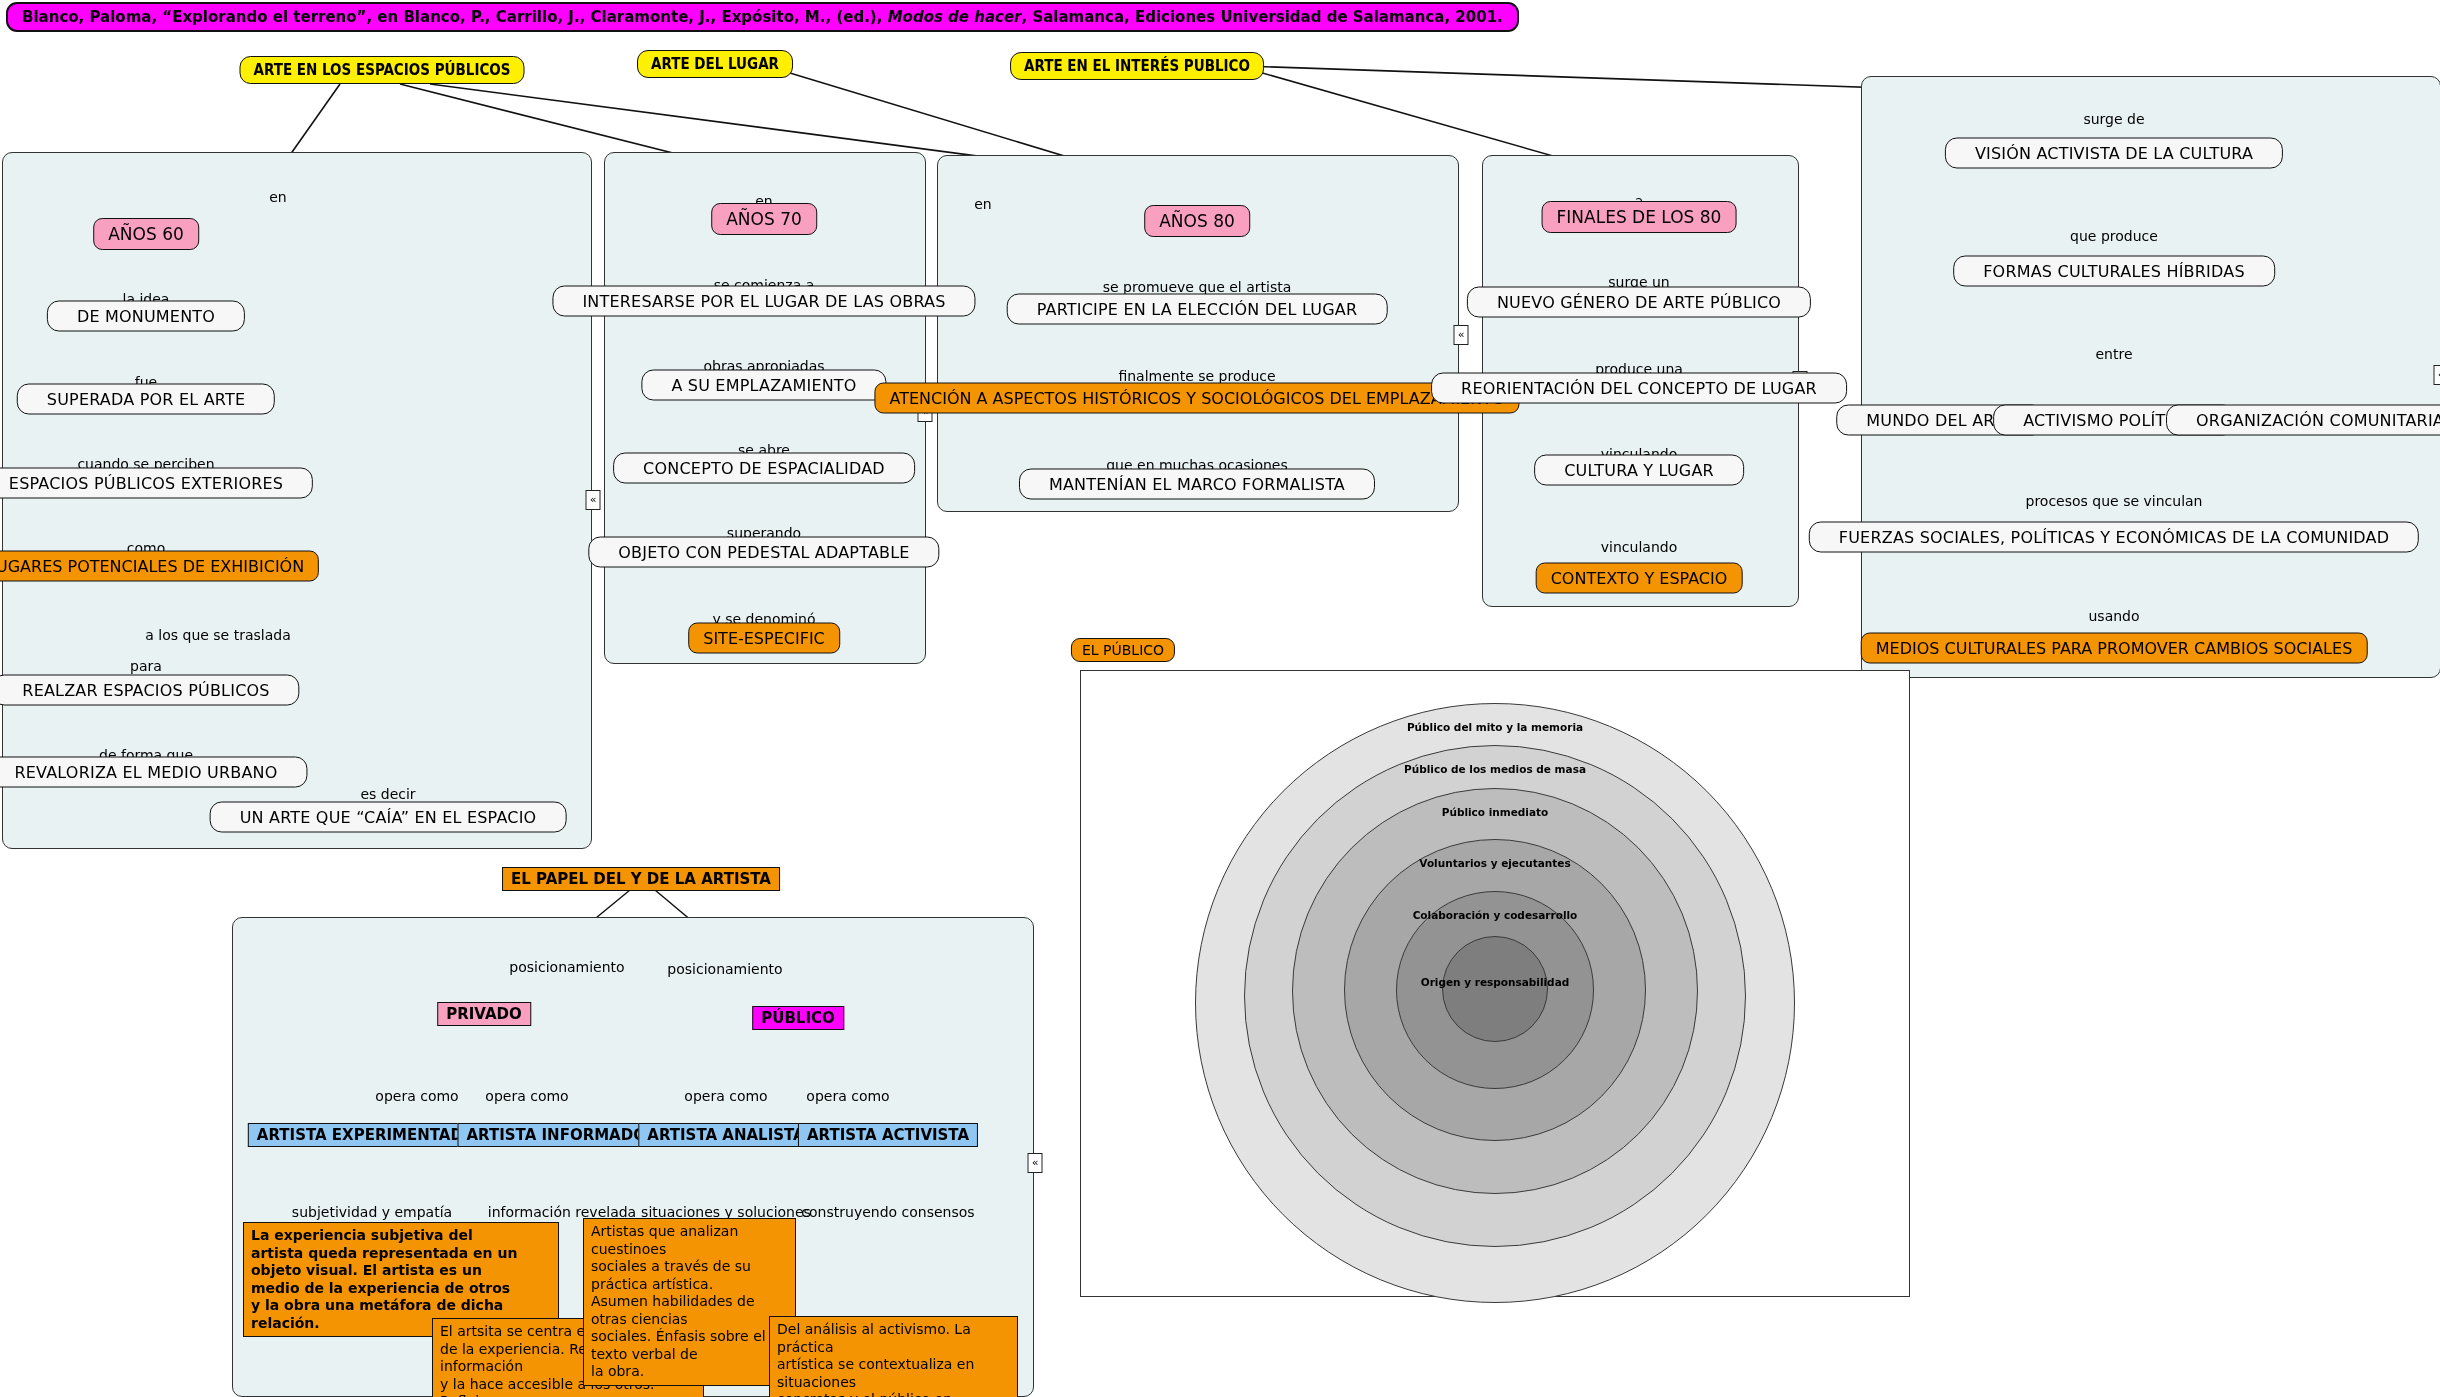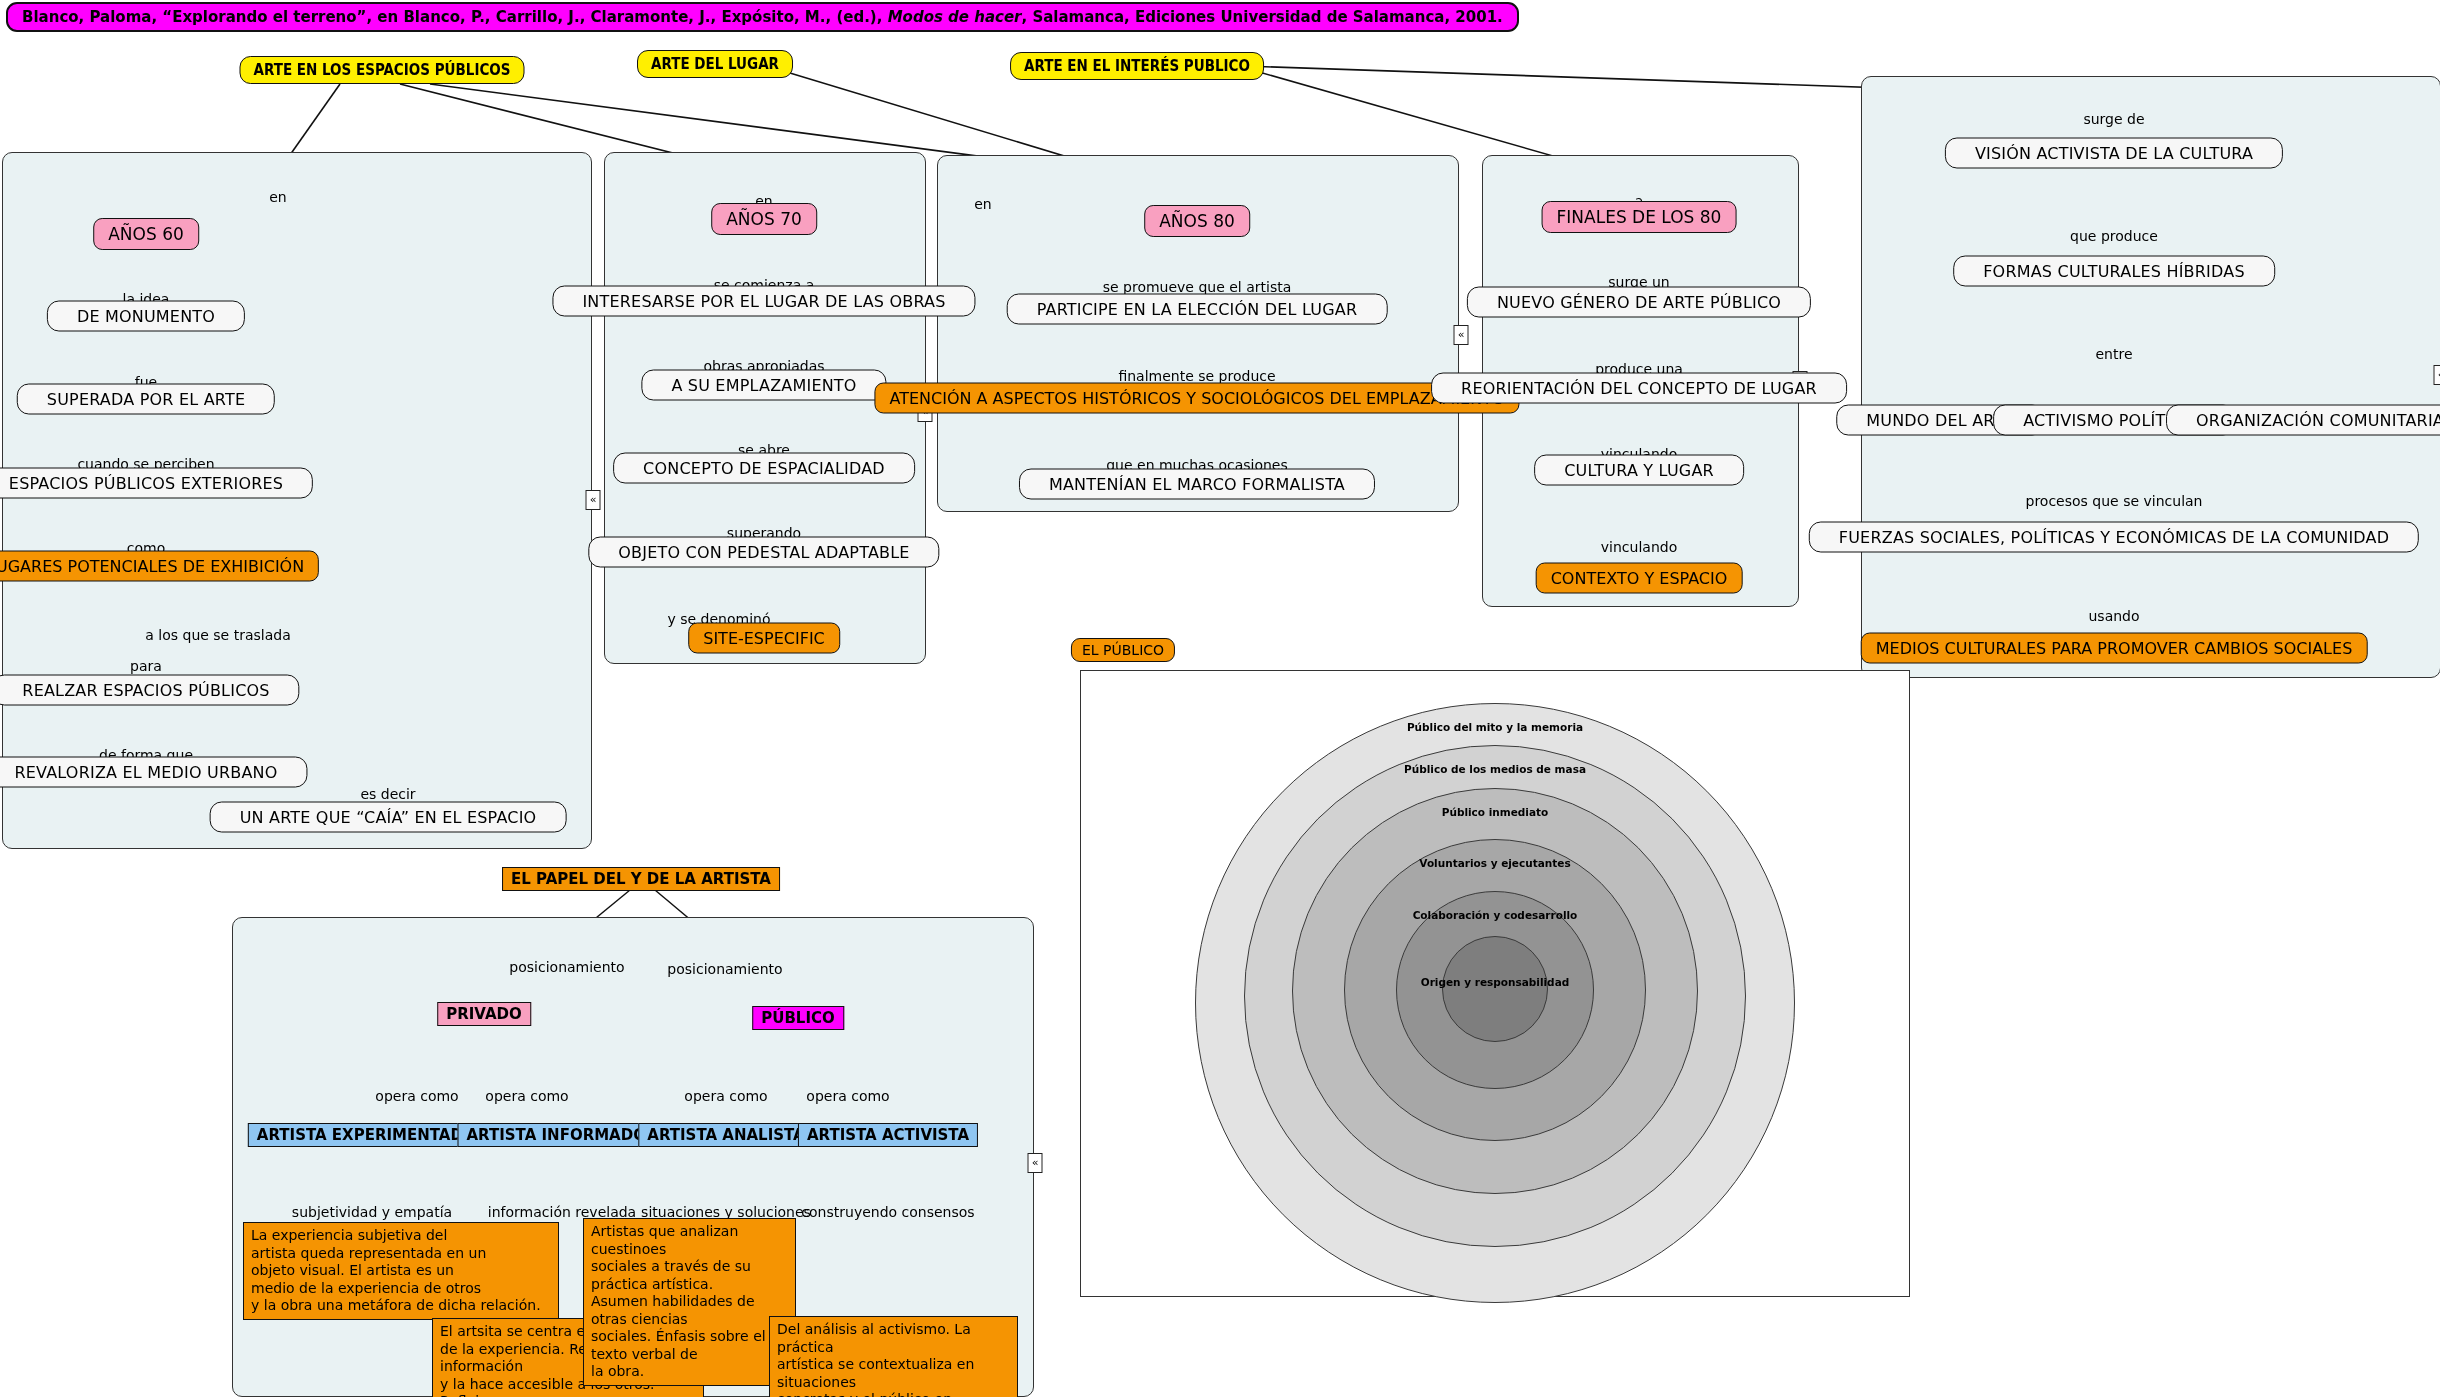--- a/index.html
+++ b/index.html
@@ -158,21 +158,21 @@
   <div class="lbl" style="left:764px;top:177px;">en</div>
   <div class="node n-pink" style="left:764px;top:219px;">AÑOS 70</div>
   <div class="lbl" style="left:764px;top:261px;">se comienza a</div>
   <div class="node n-plain" style="left:764px;top:301px;">INTERESARSE POR EL LUGAR DE LAS OBRAS</div>
   <div class="lbl" style="left:764px;top:342px;">obras apropiadas</div>
   <div class="node n-plain" style="left:764px;top:385px;">A SU EMPLAZAMIENTO</div>
   <div class="lbl" style="left:764px;top:426px;">se abre</div>
   <div class="node n-plain" style="left:764px;top:468px;">CONCEPTO DE ESPACIALIDAD</div>
   <div class="lbl" style="left:764px;top:509px;">superando</div>
   <div class="node n-plain" style="left:764px;top:552px;">OBJETO CON PEDESTAL ADAPTABLE</div>
-  <div class="lbl" style="left:719px;top:595px;">y se denominó</div>
+  <div class="lbl" style="left:764px;top:595px;">y se denominó</div>
   <div class="node n-orange" style="left:764px;top:638px;">SITE-ESPECIFIC</div>
 
   <div class="lbl" style="left:983px;top:180px;">en</div>
   <div class="node n-pink" style="left:1197px;top:221px;">AÑOS 80</div>
   <div class="lbl" style="left:1197px;top:263px;">se promueve que el artista</div>
   <div class="node n-plain" style="left:1197px;top:309px;">PARTICIPE EN LA ELECCIÓN DEL LUGAR</div>
   <div class="lbl" style="left:1197px;top:352px;">finalmente se produce</div>
   <div class="node n-orange" style="left:1197px;top:398px;">ATENCIÓN A ASPECTOS HISTÓRICOS Y SOCIOLÓGICOS DEL EMPLAZAMIENTO</div>
   <div class="lbl" style="left:1197px;top:441px;">que en muchas ocasiones</div>
   <div class="node n-plain" style="left:1197px;top:484px;">MANTENÍAN EL MARCO FORMALISTA</div>
@@ -228,21 +228,21 @@
   <div class="lbl" style="left:848px;top:1072px;">opera como</div>
   <div class="node n-sq n-sq-blue" style="left:372px;top:1135px;">ARTISTA EXPERIMENTADOR</div>
   <div class="node n-sq n-sq-blue" style="left:562px;top:1135px;">ARTISTA INFORMADOR</div>
   <div class="node n-sq n-sq-blue" style="left:726px;top:1135px;">ARTISTA ANALISTA</div>
   <div class="node n-sq n-sq-blue" style="left:888px;top:1135px;">ARTISTA ACTIVISTA</div>
   <div class="lbl" style="left:372px;top:1188px;">subjetividad y empatía</div>
   <div class="lbl" style="left:562px;top:1188px;">información revelada</div>
   <div class="lbl" style="left:726px;top:1188px;">situaciones y soluciones</div>
   <div class="lbl" style="left:888px;top:1188px;">construyendo consensos</div>
 
-  <div class="node n-para" style="left:243px;top:1222px;width:316px;">La experiencia subjetiva del
+  <div class="node n-para" style="left:243px;top:1222px;width:316px;font-weight:bold;">La experiencia subjetiva del
 artista queda representada en un
 objeto visual. El artista es un
 medio de la experiencia de otros
 y la obra una metáfora de dicha relación.</div>
   <div class="node n-para" style="left:432px;top:1318px;width:272px;">El artsita se centra en la revelación
 de la experiencia. Reune la información
 y la hace accesible a los otros. Reflejan,
 informan, pero generalmente no analizan</div>
   <div class="node n-para" style="left:583px;top:1218px;width:213px;">Artistas que analizan cuestinoes
 sociales a través de su práctica artística.

